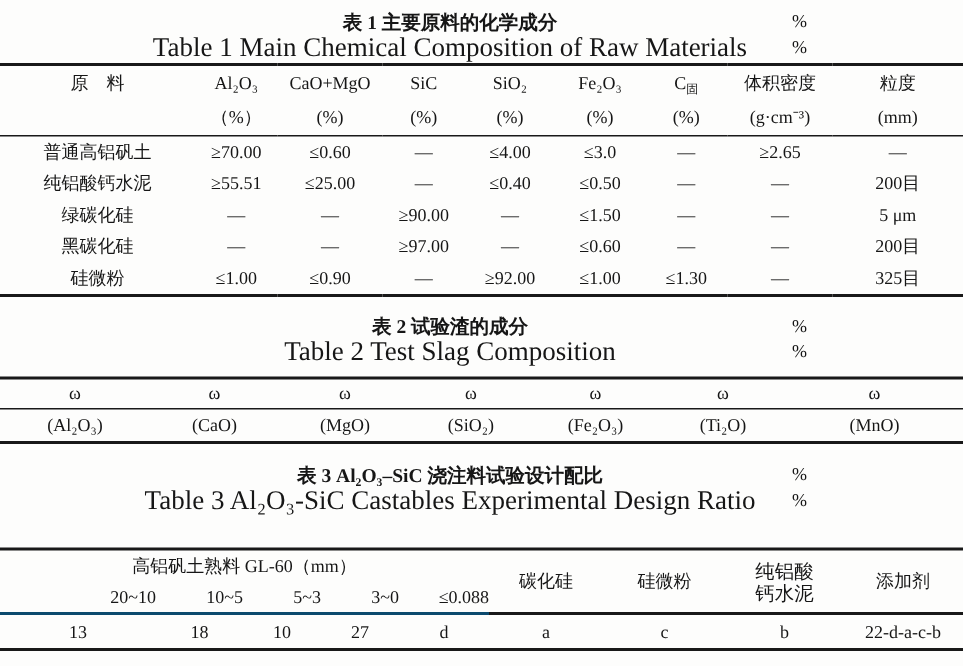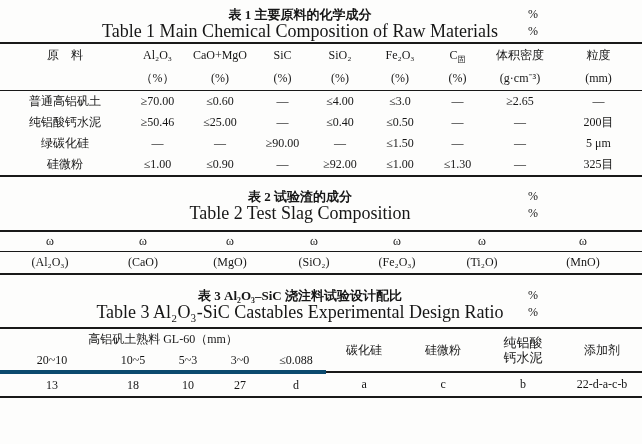--- a/index.html
+++ b/index.html
@@ -32,25 +32,25 @@
   
   .t1 { margin-top:2px; }
   .t1 thead th { border-bottom:1px solid #191919; vertical-align:top;text-align:center; }
   .t1 .h1 { line-height:23px; height:23px; }
   .t1 .h2 { line-height:23px; height:23px; }
   sub.cnsub { font-size:8px; vertical-align:-3px; }
   
   .t2 { margin-top:8px; }
   .t2 thead th { border-bottom:1px solid #191919; height:19px; }
   
-  .t3 { margin-top:6px; }
+  .t3 { margin-top:23px; }
   .t3 thead th { vertical-align:middle; }
   .t3 .row1 th.span5 { height:21px; border-bottom:none; }
   .t3 .bb { border-bottom:2px solid #191919; }
-  .t3 .subrow th { border-bottom:4px solid #0c4a6e; height:20px; }
+  .t3 .subrow th { border-bottom:2px solid #0c4a6e; height:20px;text-align:right; }
   .t3 tbody td { height:22px; }
   .wrap2 { white-space:pre-line; line-height:15px; font-size:13px; }
 </style>
 </head>
 <body>
 
 <div class="page">
 
   <div class="caption cap1">
     <div class="cap-line">
@@ -121,39 +121,50 @@
           <td>≤0.60</td>
           <td>—</td>
           <td>≤4.00</td>
           <td>≤3.0</td>
           <td>—</td>
           <td>≥2.65</td>
           <td>—</td>
         </tr>
         <tr>
           <td>纯铝酸钙水泥</td>
-          <td>≥50.46</td>
+          <td>≥55.51</td>
           <td>≤25.00</td>
           <td>—</td>
           <td>≤0.40</td>
           <td>≤0.50</td>
           <td>—</td>
           <td>—</td>
           <td>200目</td>
         </tr>
         <tr>
           <td>绿碳化硅</td>
           <td>—</td>
           <td>—</td>
           <td>≥90.00</td>
           <td>—</td>
           <td>≤1.50</td>
           <td>—</td>
           <td>—</td>
           <td>5 μm</td>
+        </tr>
+        <tr>
+          <td>黑碳化硅</td>
+          <td>—</td>
+          <td>—</td>
+          <td>≥97.00</td>
+          <td>—</td>
+          <td>≤0.60</td>
+          <td>—</td>
+          <td>—</td>
+          <td>200目</td>
         </tr>
         <tr>
           <td>硅微粉</td>
           <td>≤1.00</td>
           <td>≤0.90</td>
           <td>—</td>
           <td>≥92.00</td>
           <td>≤1.00</td>
           <td>≤1.30</td>
           <td>—</td>

